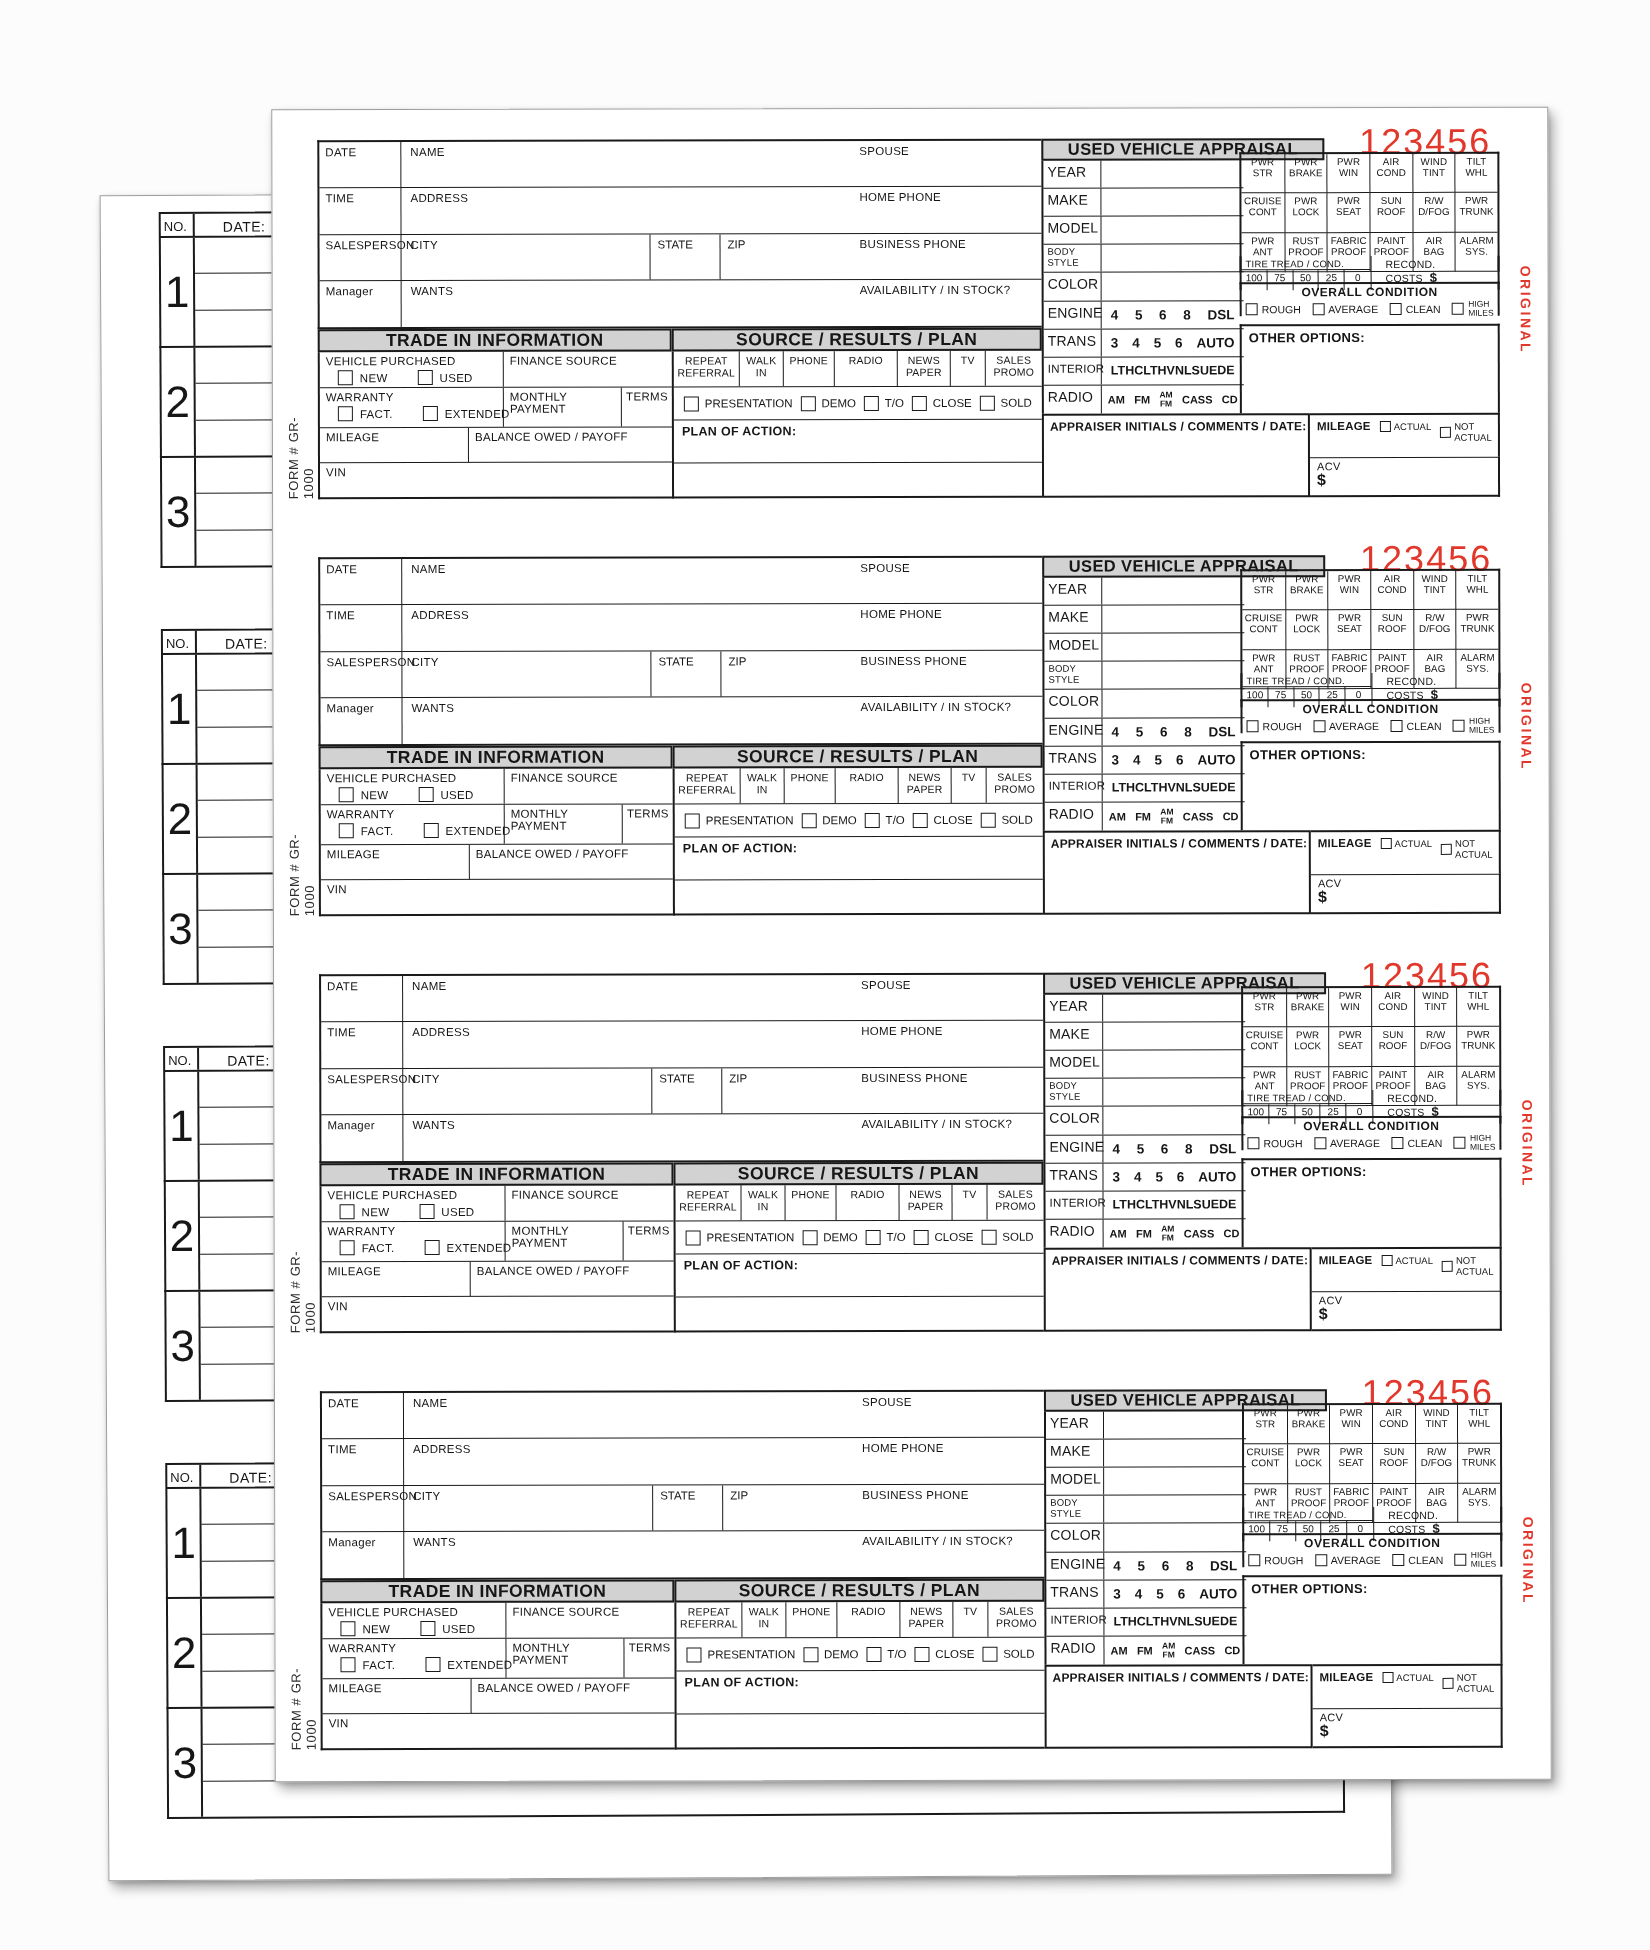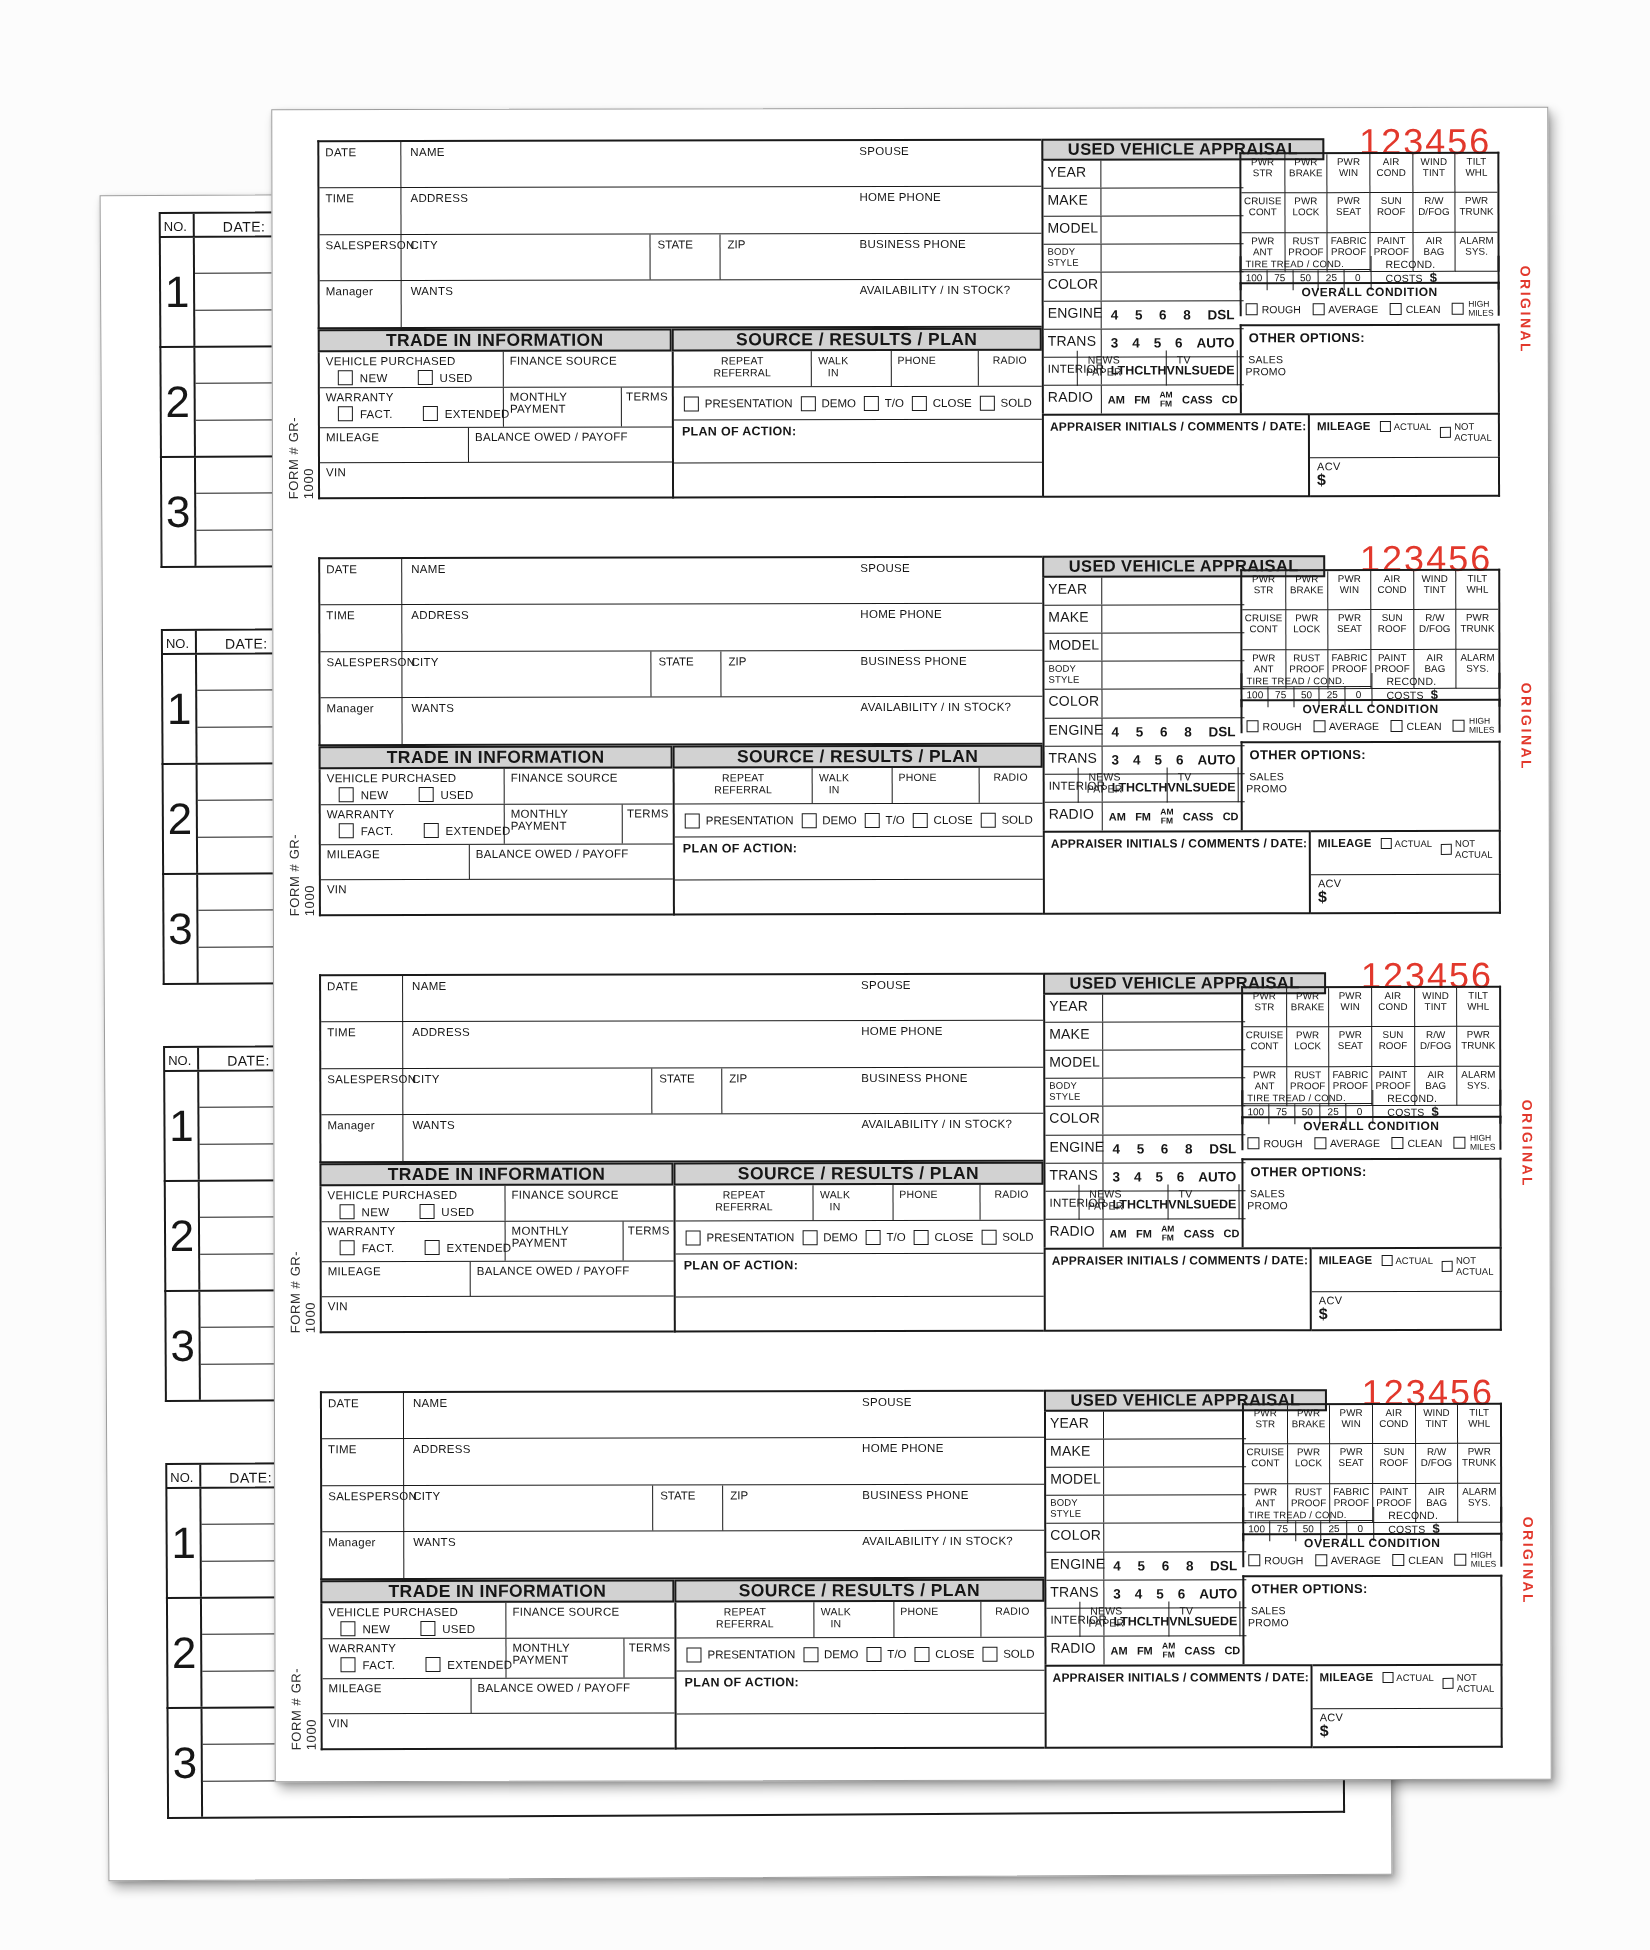--- a/index.html
+++ b/index.html
@@ -71,21 +71,21 @@
   .pair { display:inline-flex; align-items:center; gap:7px; margin-right:30px; }
   .cb { width:15px; height:15px; border:1.8px solid #1a1a1a; background:#fff; flex:none; display:inline-block; }
   .cb-m { width:12px; height:12px; border:1.6px solid #1a1a1a; background:#fff; flex:none; display:inline-block; }
   .cb-xs { width:11px; height:11px; border:1.4px solid #1a1a1a; background:#fff; flex:none; display:inline-block; }
 
   .src-body { position:absolute; left:354px; top:212px; width:370px; height:147px;
     border:2px solid #1a1a1a; border-top:none; border-right:none;
     display:flex; flex-direction:column; }
   .src-cols { display:flex; height:35px; }
   .src-col { border-left:1.5px solid #1a1a1a; text-align:center; font-size:10.5px;
-    line-height:1.12; padding-top:4px; white-space:pre-line; letter-spacing:.2px; flex:none;margin-left:36px; }
+    line-height:1.12; padding-top:4px; white-space:pre-line; letter-spacing:.2px; flex:none; }
   .src-col:first-child { border-left:none; }
   .src-checks { display:flex; height:33px; border-top:1.5px solid #1a1a1a;
     align-items:center; justify-content:space-between; padding:0 10px; }
   .src-check { display:flex; align-items:center; gap:6px; }
   .src-plan { position:relative; flex:1; border-top:1.5px solid #1a1a1a; }
   .plan-label { display:inline-block; padding:4px 0 0 8px; font-weight:bold; font-size:12.5px; letter-spacing:.3px; }
   .plan-line { position:absolute; left:0; right:0; top:42px; border-top:1.5px solid #1a1a1a; }
 
   .appr { position:absolute; left:724px; top:0; width:458px; height:359px; }
   .appr-title { position:absolute; left:0; top:0; width:283px; height:22px; background:var(--bar,#d2d2d2);

